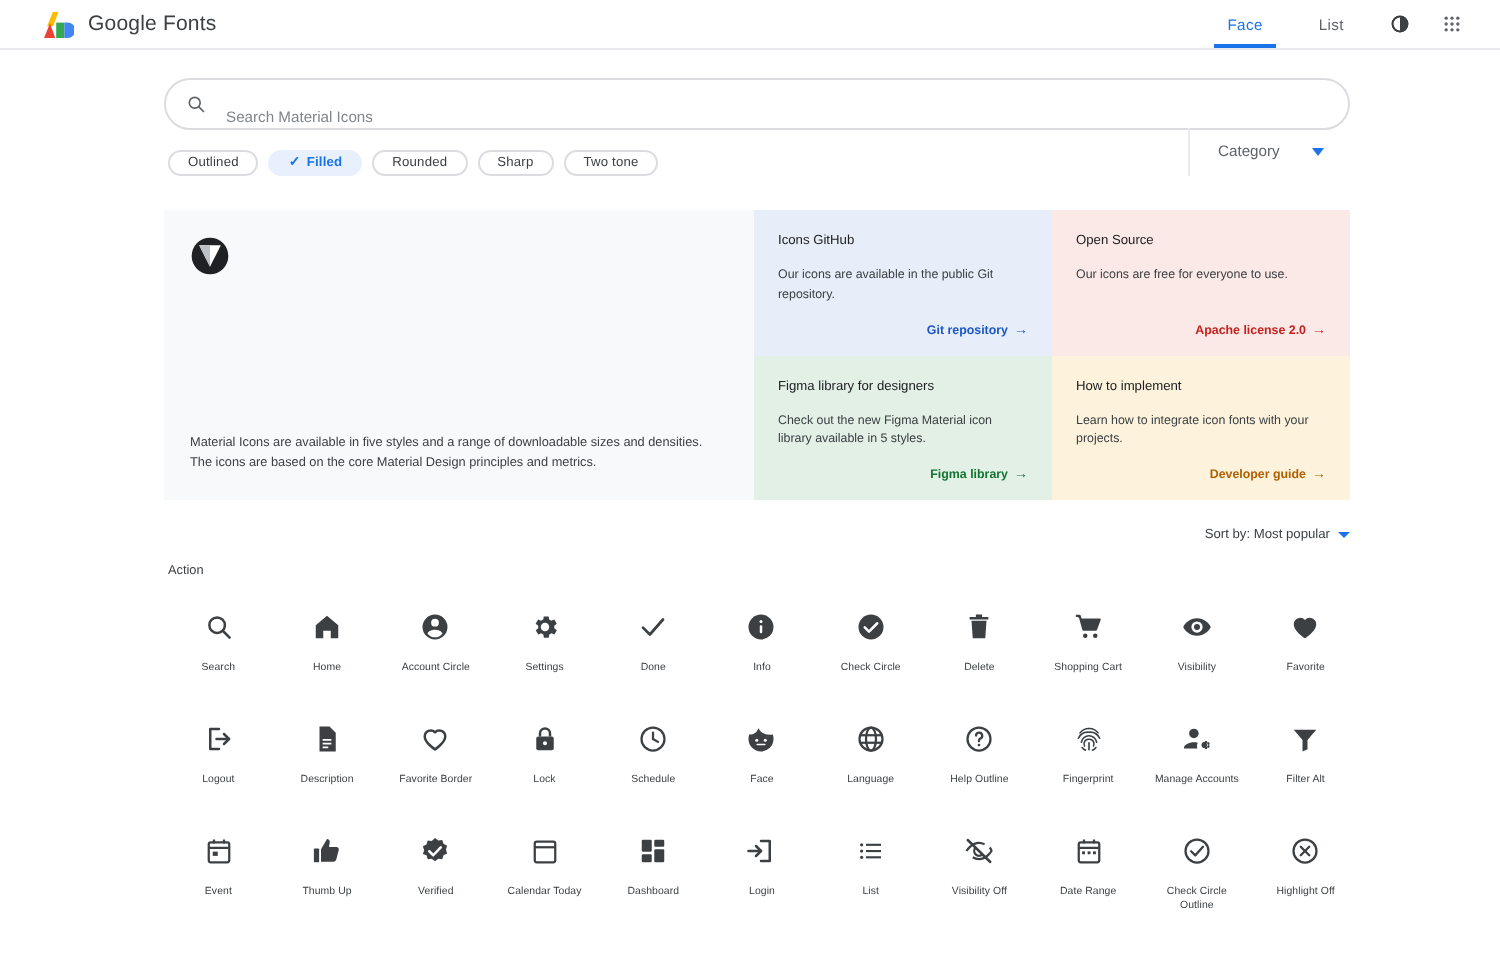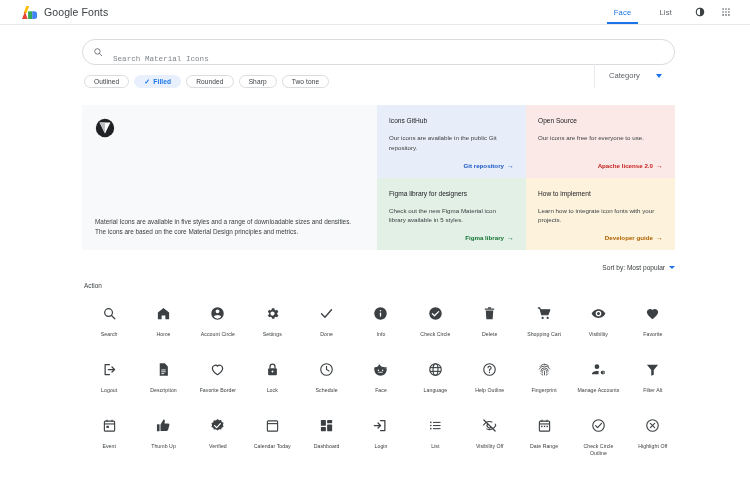--- a/index.html
+++ b/index.html
@@ -46,21 +46,21 @@
     margin: 14px 75px 0 82px;
     height: 26px;
     border: 1px solid #dadce0;
     border-radius: 14px;
     display: flex; align-items: center;
     background: #fff;
   }
   .search-icon-box { width: 30px; display: flex; justify-content: center; align-items: center; }
   .search-input {
     flex: 1; border: none; outline: none; font-size: 7.6px;
-    color: #5f6368; font-family: Liberation Mono, monospace; background: transparent; margin-top: 13px;
+    color: #5f6368; font-family: Liberation Sans, sans-serif; background: transparent; margin-top: 13px;
   }
   .search-input::placeholder { color: #80868b; }
   .category-sel {
     border-left: 1px solid #e8eaed;
     width: 80px; height: 100%;
     display: flex; align-items: center; justify-content: space-between;
     padding: 0 12px 0 14px; cursor: pointer; margin-top: 47px;
   }
   .category-label { font-size: 7.6px; color: #5f6368; }
   .caret { width: 0; height: 0; border-left: 3.5px solid transparent;

